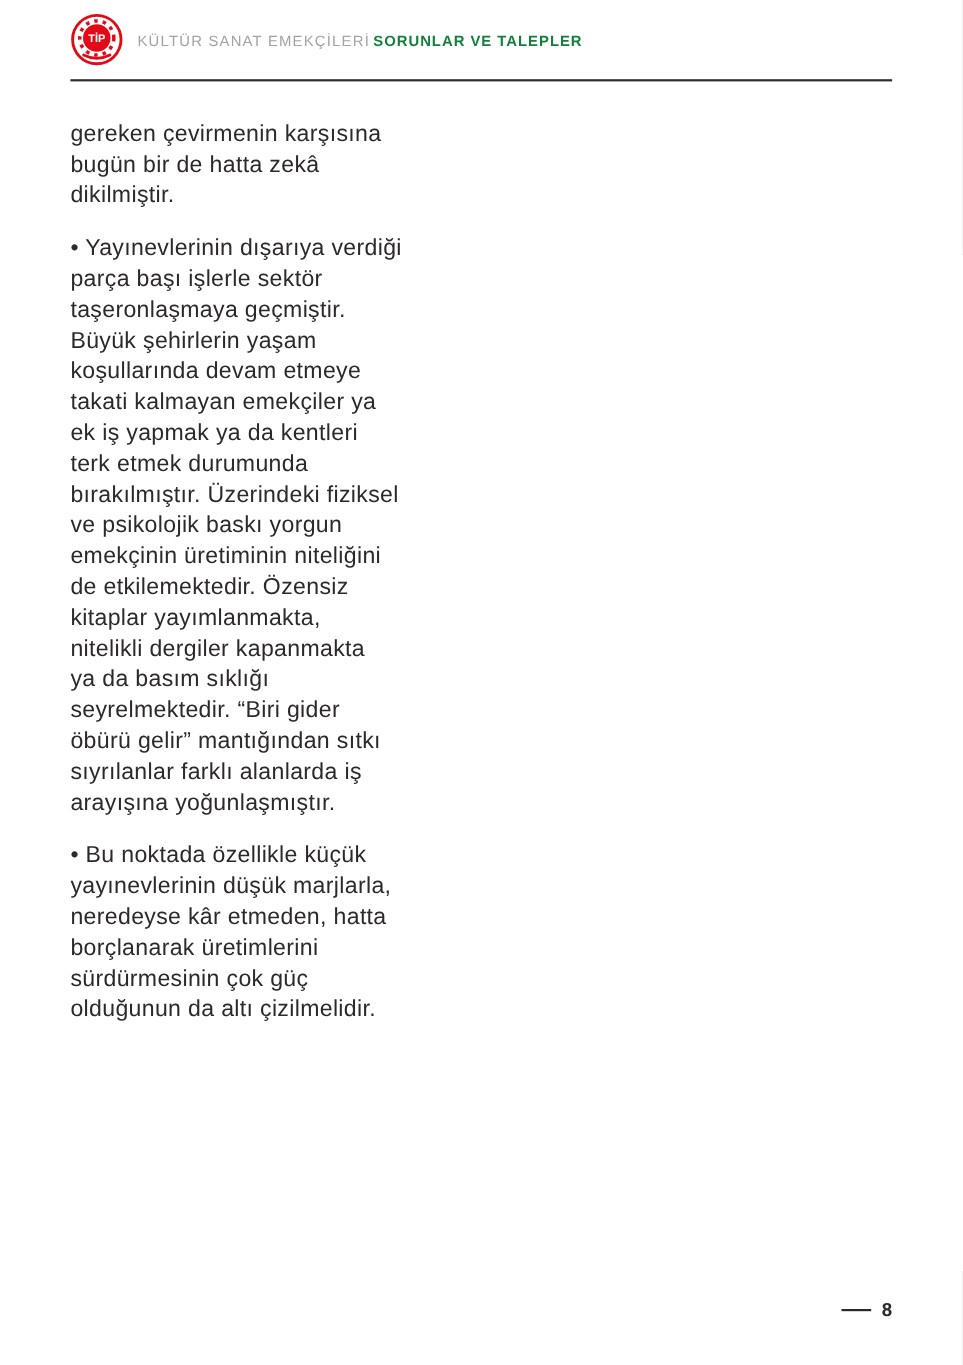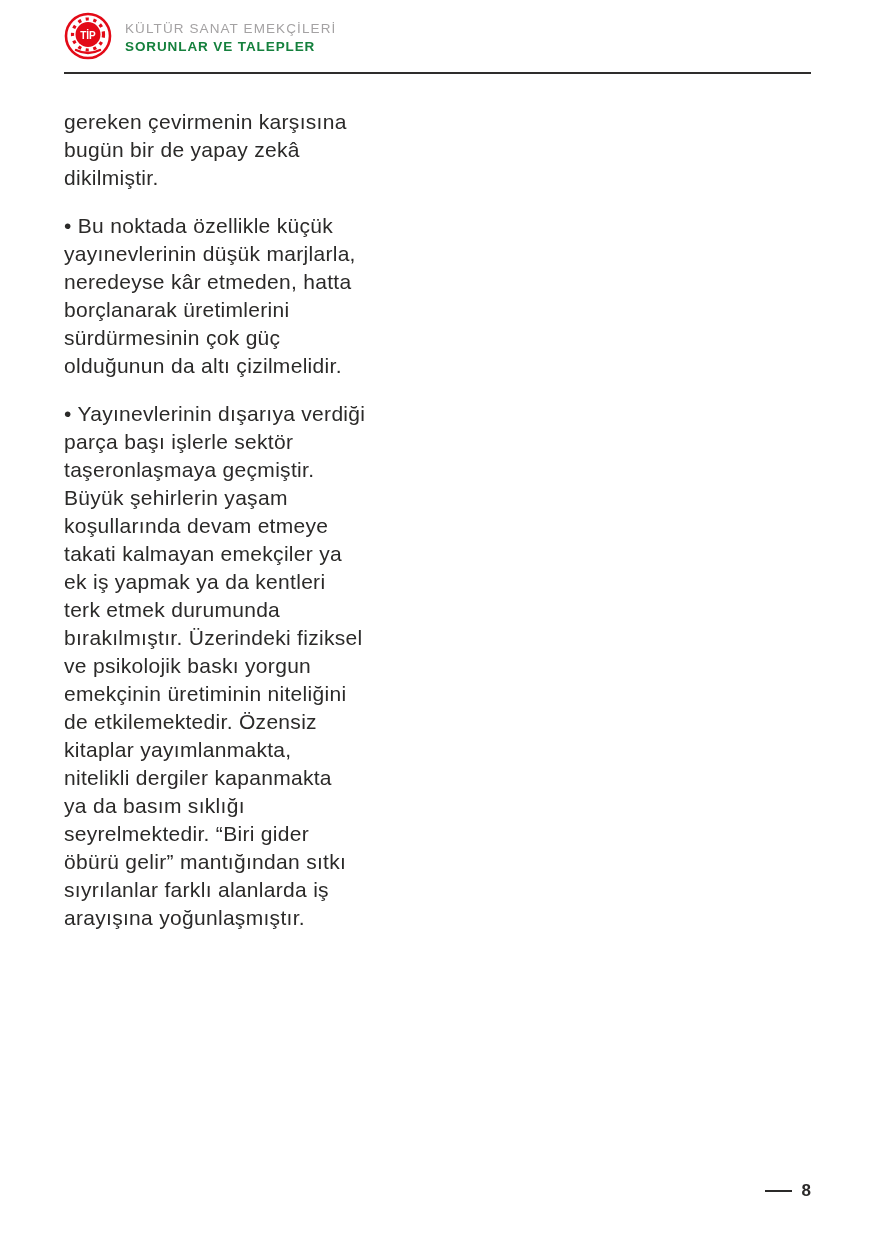--- a/index.html
+++ b/index.html
@@ -29,21 +29,21 @@
     align-items: center;
     gap: 13px;
   }
   .logo {
     width: 48px;
     height: 48px;
     flex: 0 0 auto;
   }
   .brand {
     display: flex;
-    flex-direction: column;
+    flex-direction: row;
     gap: 3px;
     padding-top: 2px;
   }
   .brand-line1 {
     font-size: 13.5px;
     font-weight: 500;
     letter-spacing: 1.1px;
     color: #a4a2a3;
   }
   .brand-line2 {
@@ -113,47 +113,47 @@
       <div class="brand">
         <span class="brand-line1">KÜLTÜR SANAT EMEKÇİLERİ</span>
         <span class="brand-line2">SORUNLAR VE TALEPLER</span>
       </div>
     </div>
     <div class="header-rule"></div>
   </div>
 
   <div class="content">
     <p>gereken çevirmenin karşısına
-bugün bir de yapay zekâ
+bugün bir de hatta zekâ
 dikilmiştir.</p>
-    <p>• Bu noktada özellikle küçük
-yayınevlerinin düşük marjlarla,
-neredeyse kâr etmeden, hatta
-borçlanarak üretimlerini
-sürdürmesinin çok güç
-olduğunun da altı çizilmelidir.</p>
     <p>• Yayınevlerinin dışarıya verdiği
 parça başı işlerle sektör
 taşeronlaşmaya geçmiştir.
 Büyük şehirlerin yaşam
 koşullarında devam etmeye
 takati kalmayan emekçiler ya
 ek iş yapmak ya da kentleri
 terk etmek durumunda
 bırakılmıştır. Üzerindeki fiziksel
 ve psikolojik baskı yorgun
 emekçinin üretiminin niteliğini
 de etkilemektedir. Özensiz
 kitaplar yayımlanmakta,
 nitelikli dergiler kapanmakta
 ya da basım sıklığı
 seyrelmektedir. “Biri gider
 öbürü gelir” mantığından sıtkı
 sıyrılanlar farklı alanlarda iş
 arayışına yoğunlaşmıştır.</p>
+    <p>• Bu noktada özellikle küçük
+yayınevlerinin düşük marjlarla,
+neredeyse kâr etmeden, hatta
+borçlanarak üretimlerini
+sürdürmesinin çok güç
+olduğunun da altı çizilmelidir.</p>
   </div>
 
   <div class="footer">
     <span class="footer-dash"></span>
     <span class="page-number">8</span>
   </div>
 
 </div>
 
 </body></html>

